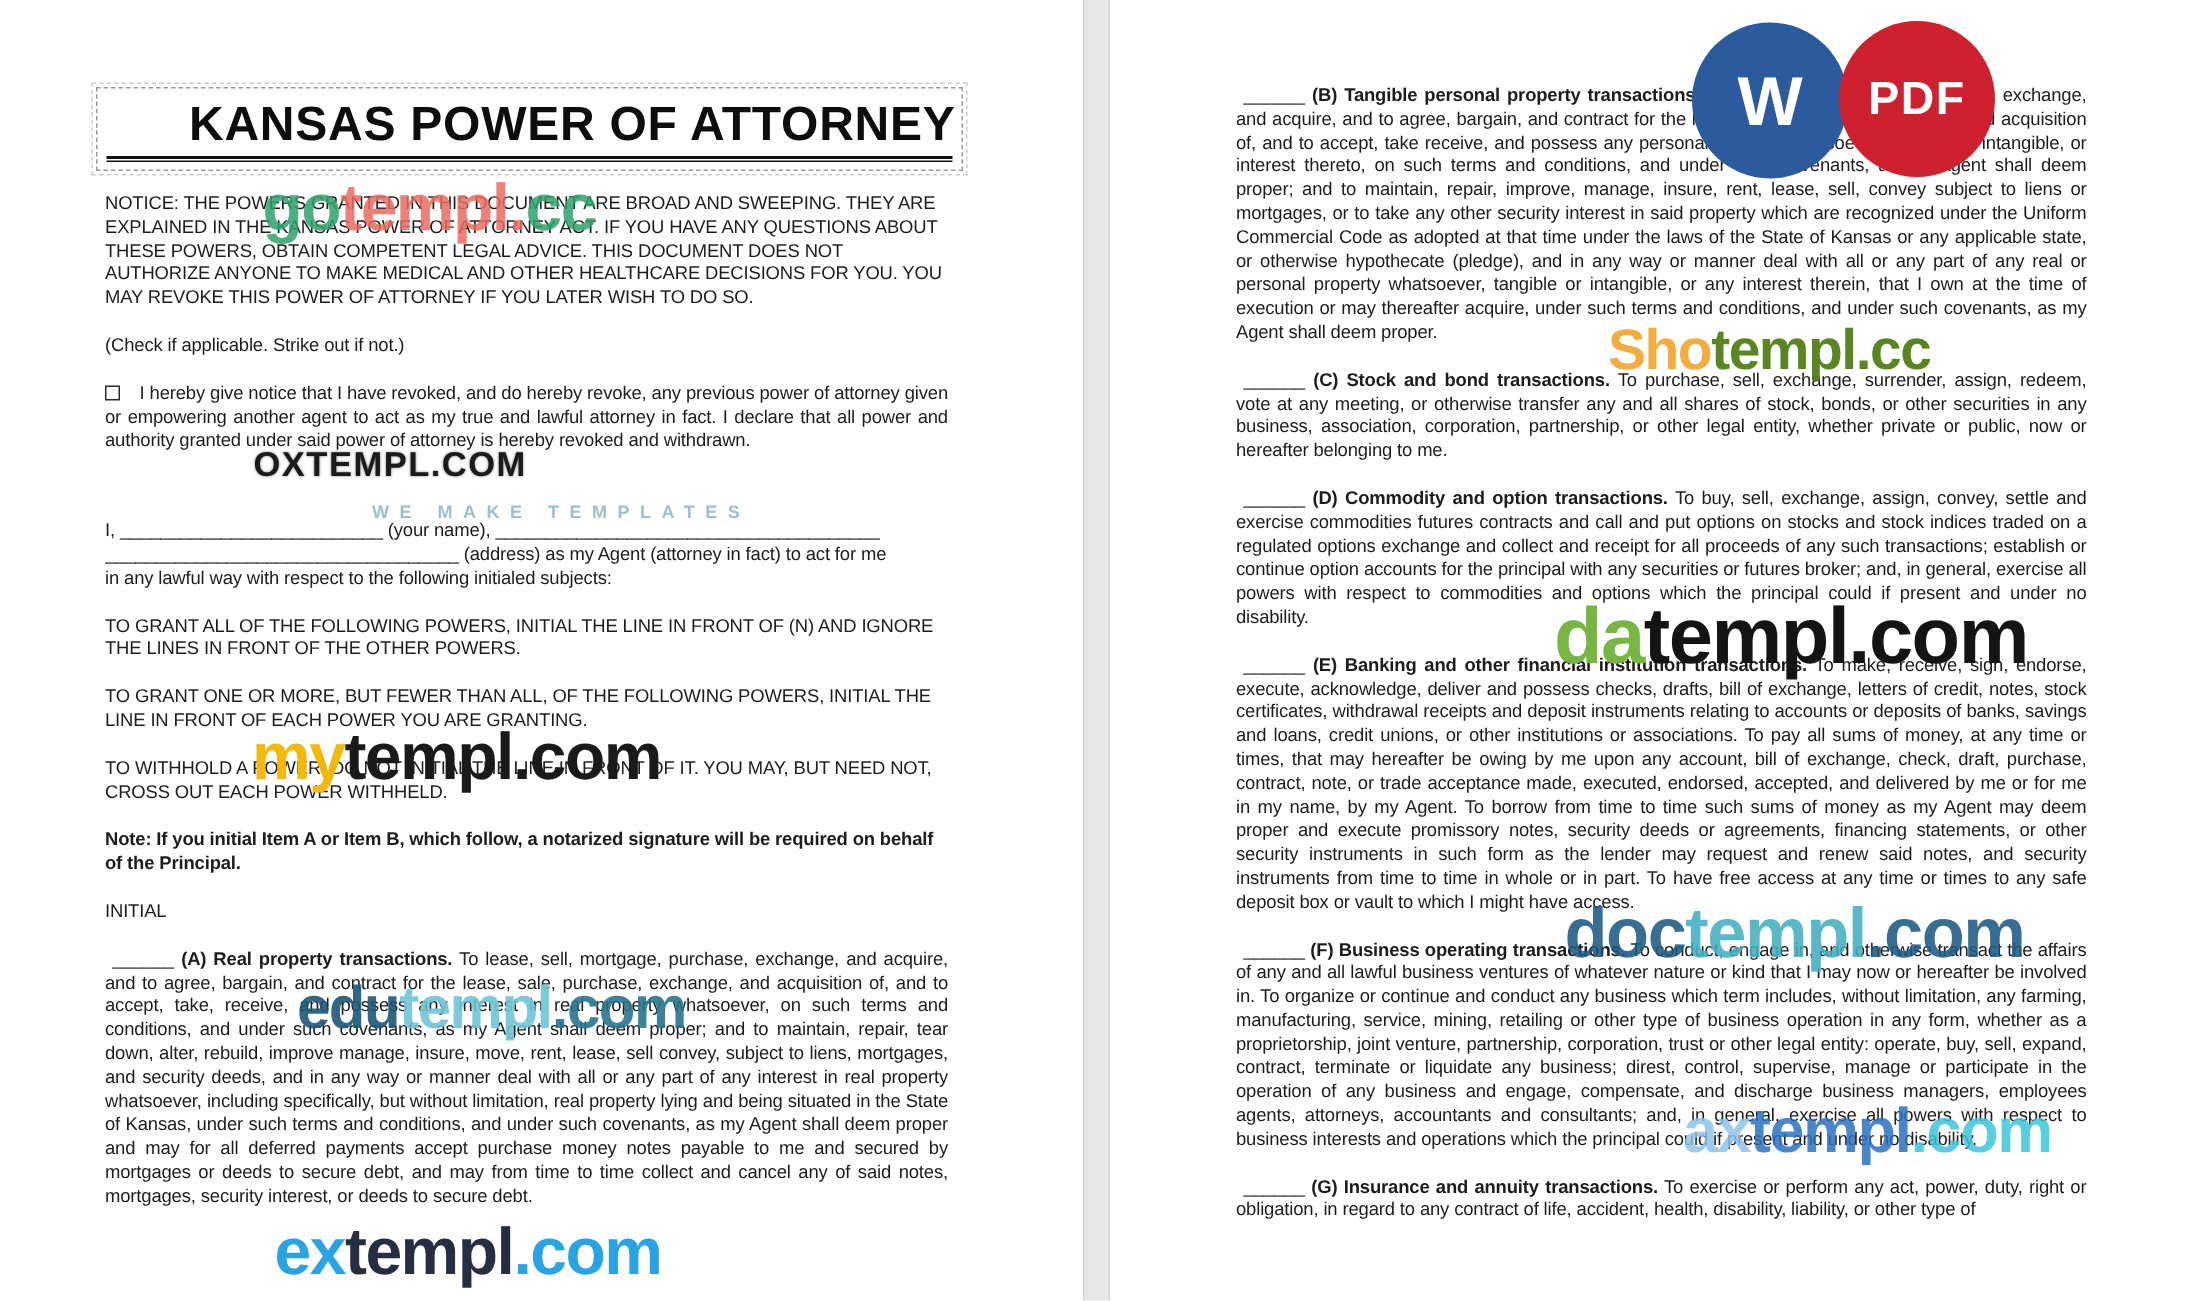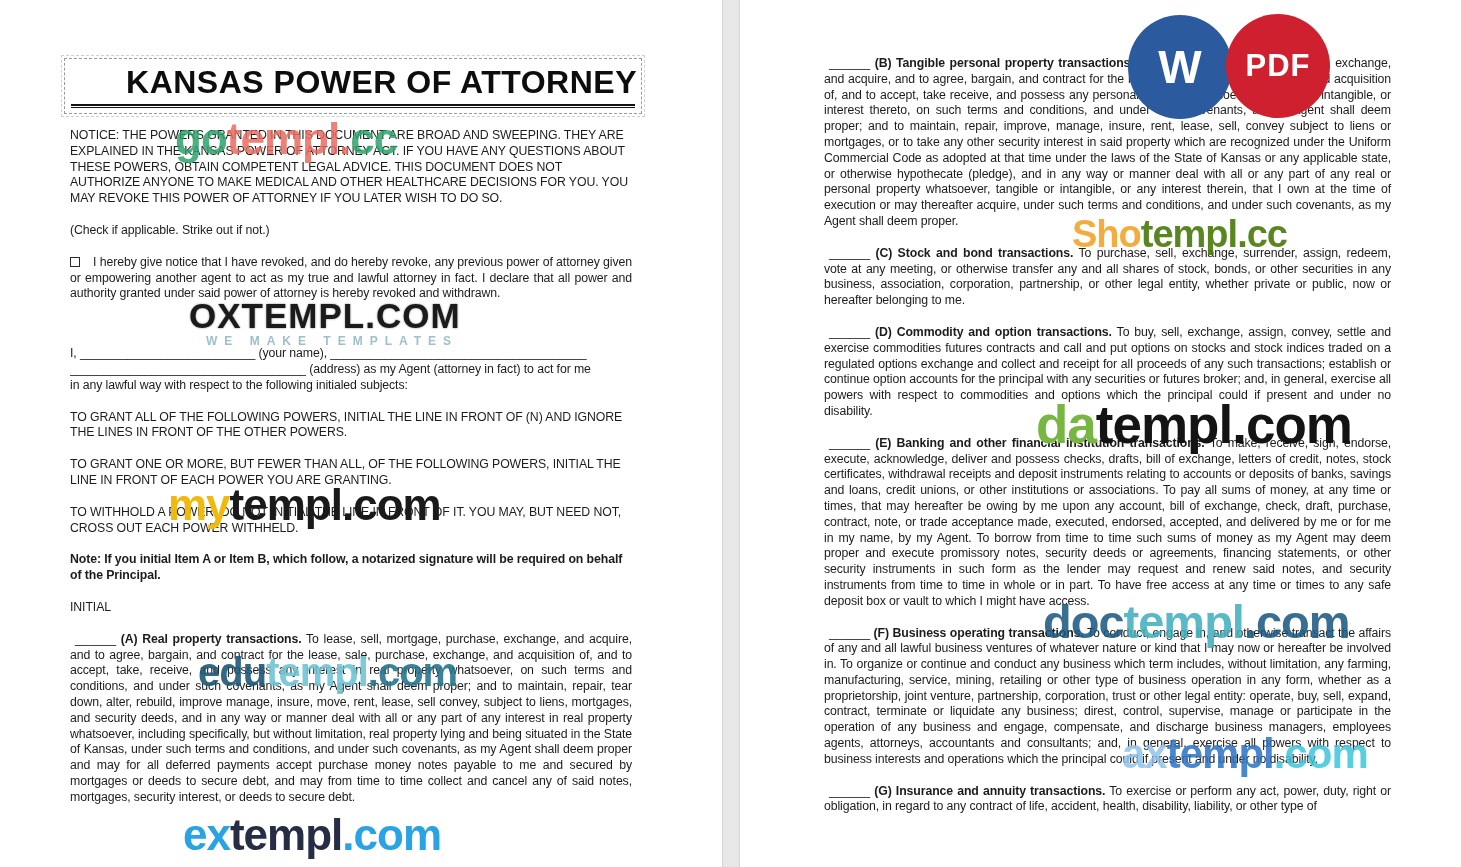--- a/index.html
+++ b/index.html
@@ -39,21 +39,21 @@
   .double-rule { height:4px; border-top:2.5px solid #111; border-bottom:1.5px solid #111; margin:4px 2px 1px 2px; }
 
   .checkbox {
     display:inline-block; width:10px; height:10px;
     border:1.3px solid #2a2a2a; margin-right:13px; vertical-align:-1px;
   }
 
   
   .wm { position:absolute; font-weight:bold; white-space:nowrap; pointer-events:none; }
   .wm-gotempl  { left:175px;  top:114px; font-size:44px; opacity:.85; letter-spacing:-1px; }
-  .wm-oxtempl  { left:189px;  top:296px; font-size:35px; letter-spacing:1px; text-shadow:0 0 2px rgba(20,20,20,.55); }
+  .wm-oxtempl  { left:169px;  top:296px; font-size:23px; letter-spacing:1px; text-shadow:0 0 2px rgba(20,20,20,.55); }
   .wm-tagline  { left:206px;  top:334px; font-size:12px; letter-spacing:7px; }
   .wm-mytempl  { left:168px;  top:480px; font-size:44px; letter-spacing:-1px; }
   .wm-edutempl { left:198px;  top:650px; font-size:40px; opacity:.9; letter-spacing:-1px; }
   .wm-extempl  { left:183px;  top:810px; font-size:44px; letter-spacing:-1px; }
   .wm-shotempl { left:1072px; top:213px; font-size:38px; opacity:.92; letter-spacing:-1px; }
   .wm-datempl  { left:1036px; top:394px; font-size:53px; letter-spacing:-1px; }
   .wm-doctempl { left:1043px; top:594px; font-size:47px; opacity:.88; letter-spacing:-1px; }
   .wm-axtempl  { left:1086px; top:730px; font-size:42px; opacity:.85; letter-spacing:-1px;margin-left:36px; }
 
   
@@ -143,21 +143,21 @@
   <p class="justify item">
     <span class="blank">______</span>
     <b>(G) Insurance and annuity transactions.</b>
     <span>To exercise or perform any act, power, duty, right or obligation, in regard to any contract of life, accident, health, disability, liability, or other type of</span>
   </p>
 </div>
 
 <div class="wm wm-gotempl"><span style="color: rgb(47, 163, 107);">go</span><span style="color: rgb(233, 108, 96);">templ.</span><span style="color: rgb(47, 163, 107);">cc</span></div>
 
 <div class="wm wm-oxtempl" style="color: rgb(27, 27, 27);">OXTEMPL.COM</div>
-<div class="wm wm-tagline" style="color: rgb(159, 192, 203);">WE MAKE TEMPLATES</div>
+<div class="wm wm-tagline" style="color: rgb(159, 192, 203); margin-left: 42px;">WE MAKE TEMPLATES</div>
 
 <div class="wm wm-mytempl"><span style="color: rgb(240, 185, 11);">my</span><span style="color: rgb(26, 26, 26);">templ.com</span></div>
 
 <div class="wm wm-edutempl"><span style="color: rgb(28, 88, 118);">edu</span><span style="color: rgb(112, 198, 214);">templ</span><span style="color: rgb(39, 118, 142);">.com</span></div>
 
 <div class="wm wm-extempl"><span style="color: rgb(41, 163, 227);">ex</span><span style="color: rgb(37, 46, 66);">templ</span><span style="color: rgb(41, 163, 227);">.com</span></div>
 
 <div class="wm wm-shotempl"><span style="color: rgb(242, 165, 46);">Sho</span><span style="color: #4d7c0f;">templ.cc</span></div>
 
 <div class="wm wm-datempl"><span style="color: rgb(119, 182, 67);">da</span><span style="color: rgb(20, 20, 20);">templ.com</span></div>

